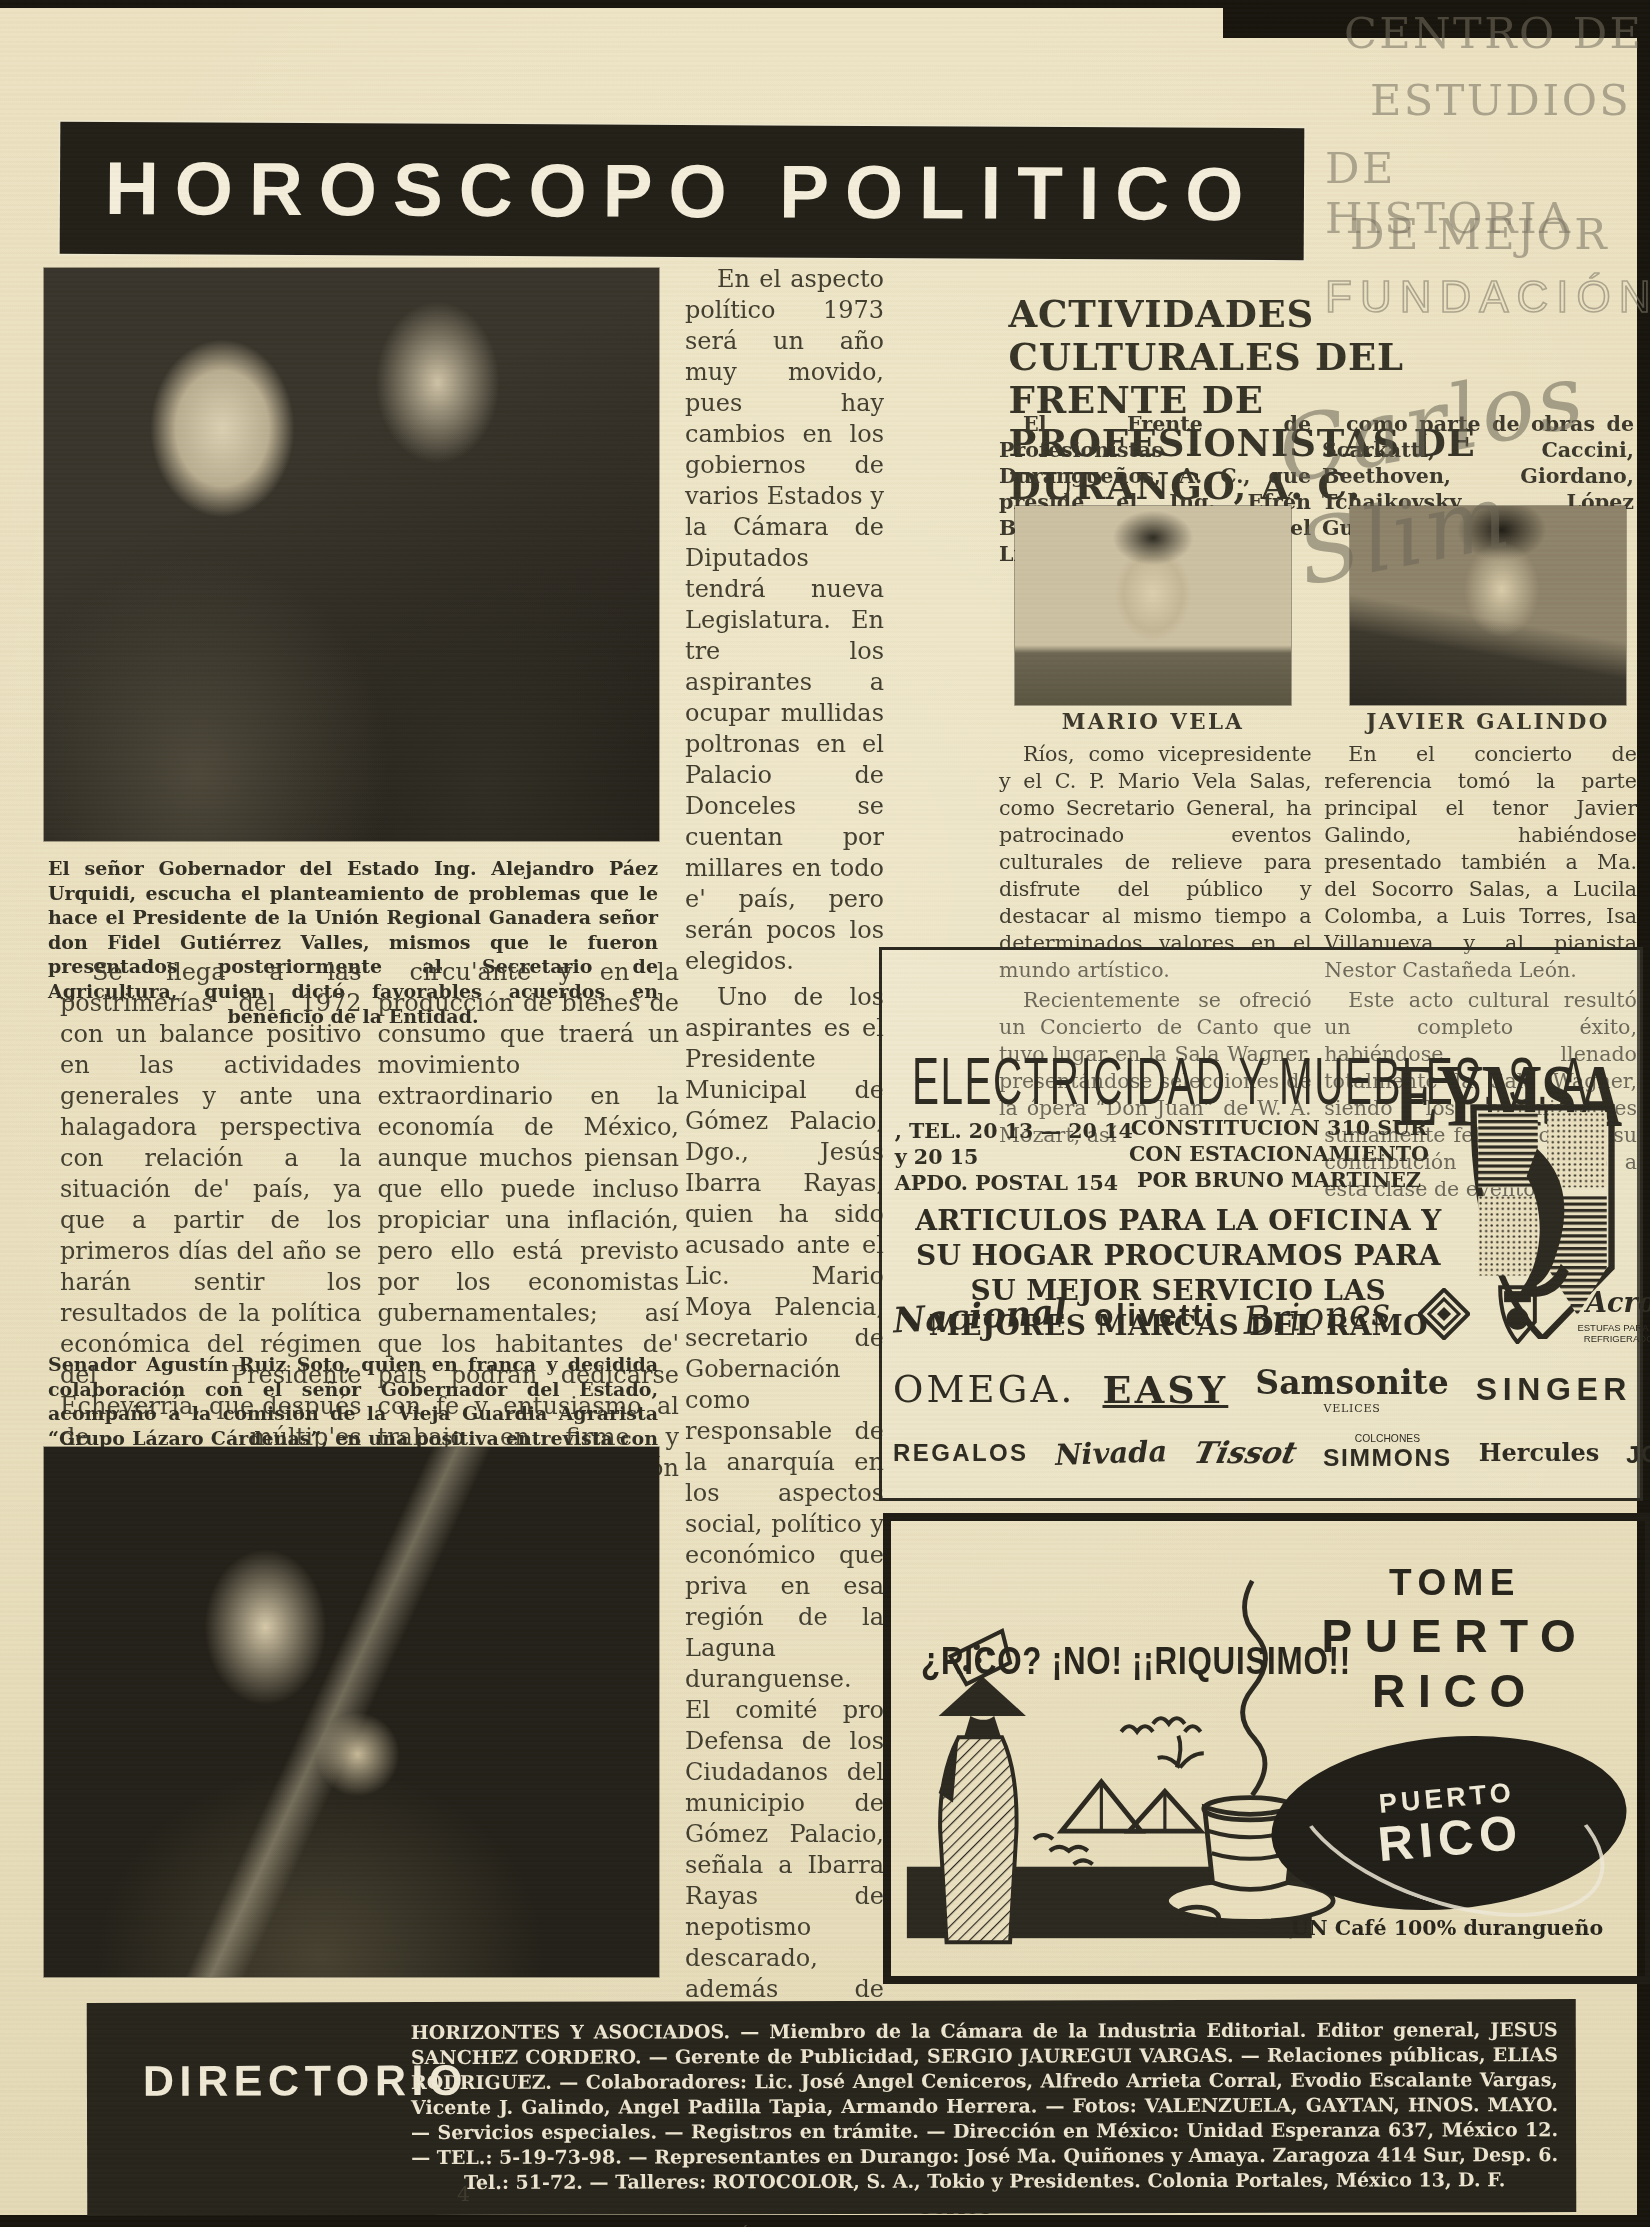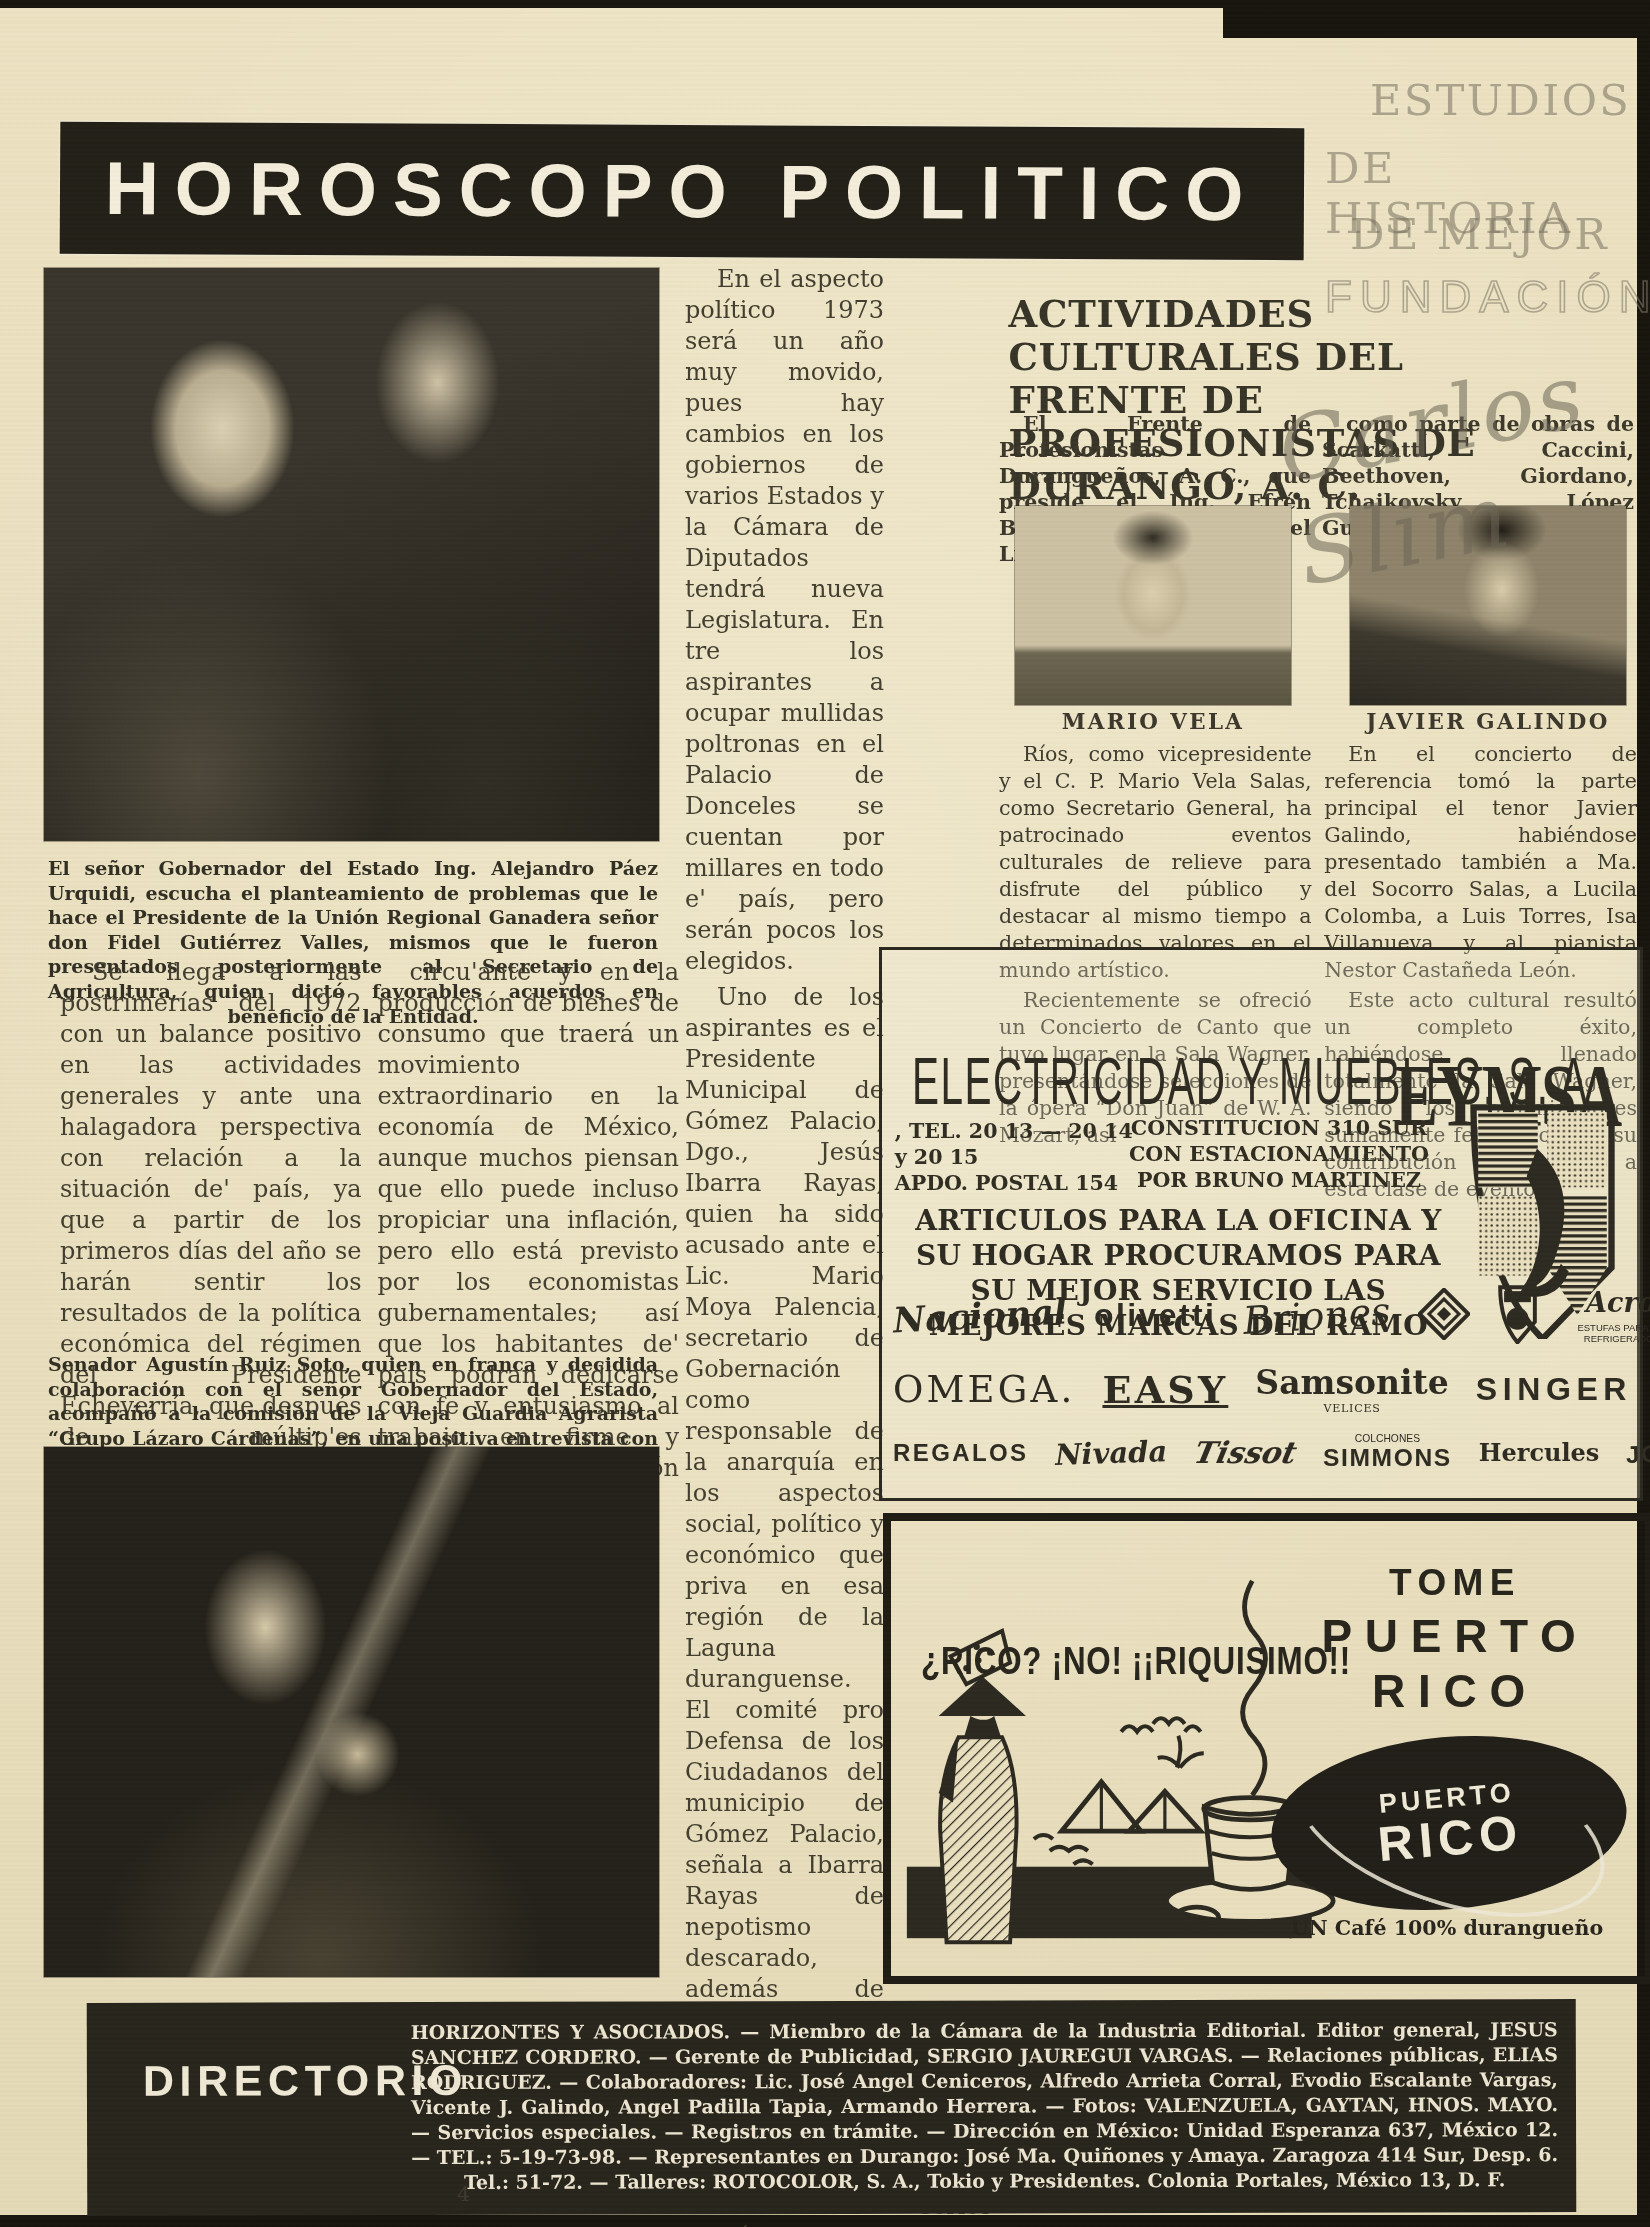--- a/index.html
+++ b/index.html
@@ -179,20 +179,21 @@
 </head>
 <body>
 
 <div class="page">
 
   <div class="edge edge-top"></div>
   <div class="edge edge-topright"></div>
   <div class="edge edge-right"></div>
   <div class="edge edge-bottom"></div>
 
+  <div class="wm wm-0">CENTRO DE</div>
   <div class="wm wm-1">ESTUDIOS</div>
   <div class="wm wm-2">DE HISTORIA</div>
   <div class="wm wm-3">DE MEJOR</div>
   <div class="wm wm-foundation">FUNDACIÓN</div>
   <div class="wm wm-signature">Carlos Slim</div>
 
   <div class="masthead">
     <span class="masthead-title">HOROSCOPO POLITICO</span>
   </div>
 

